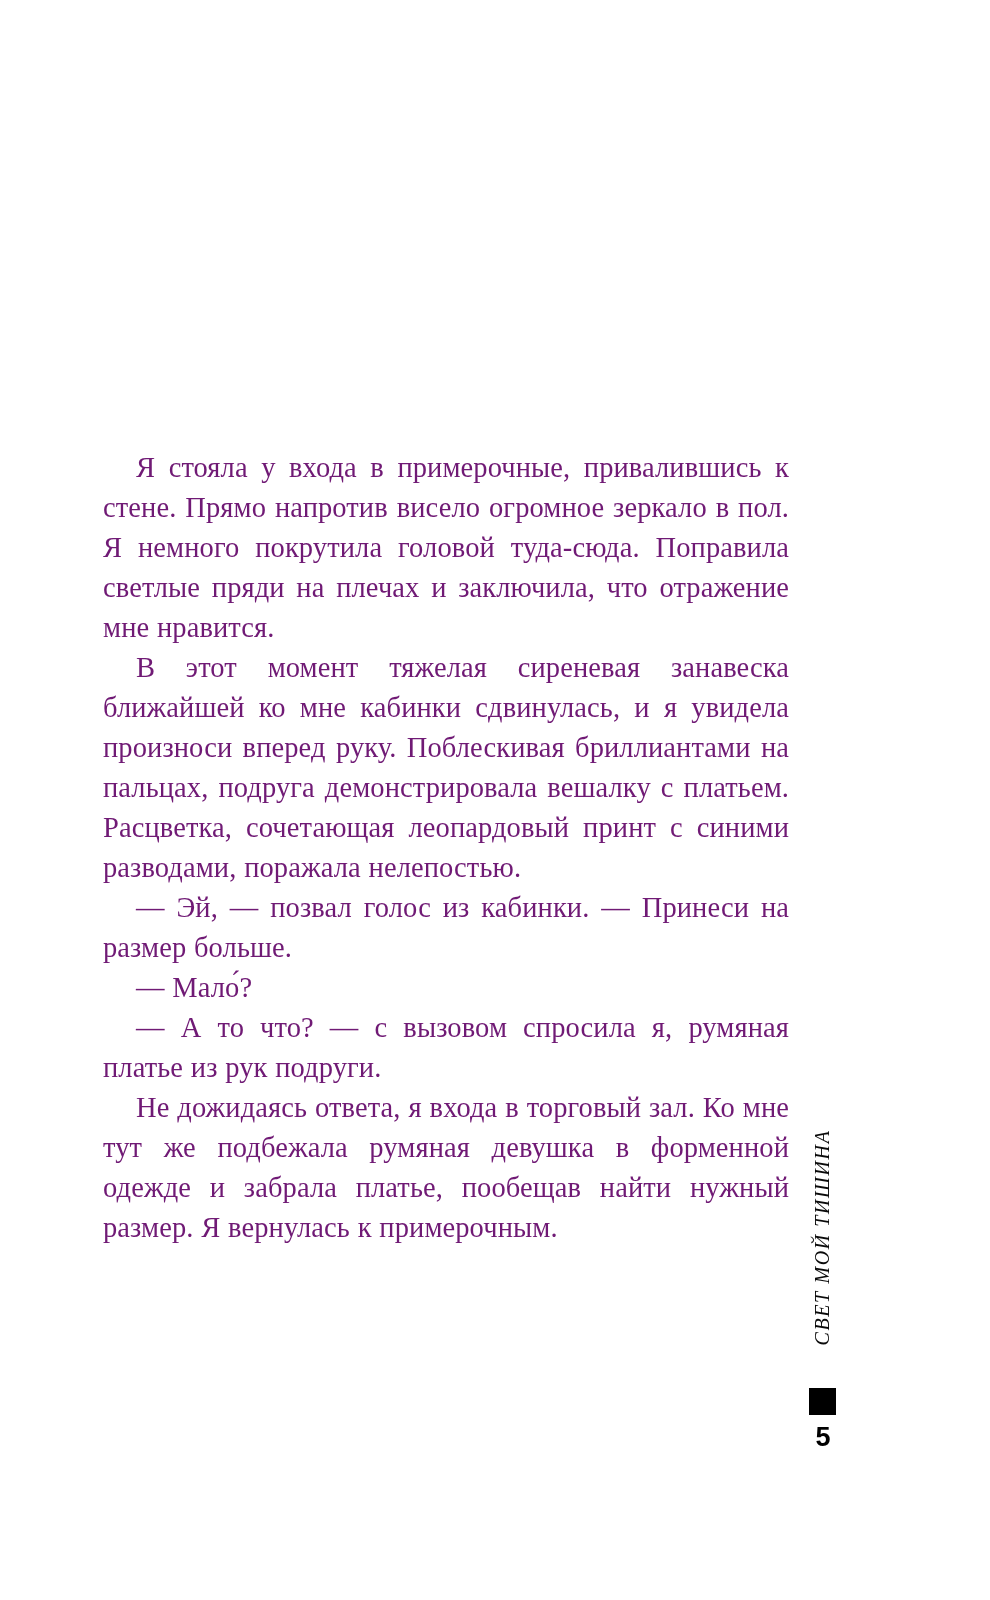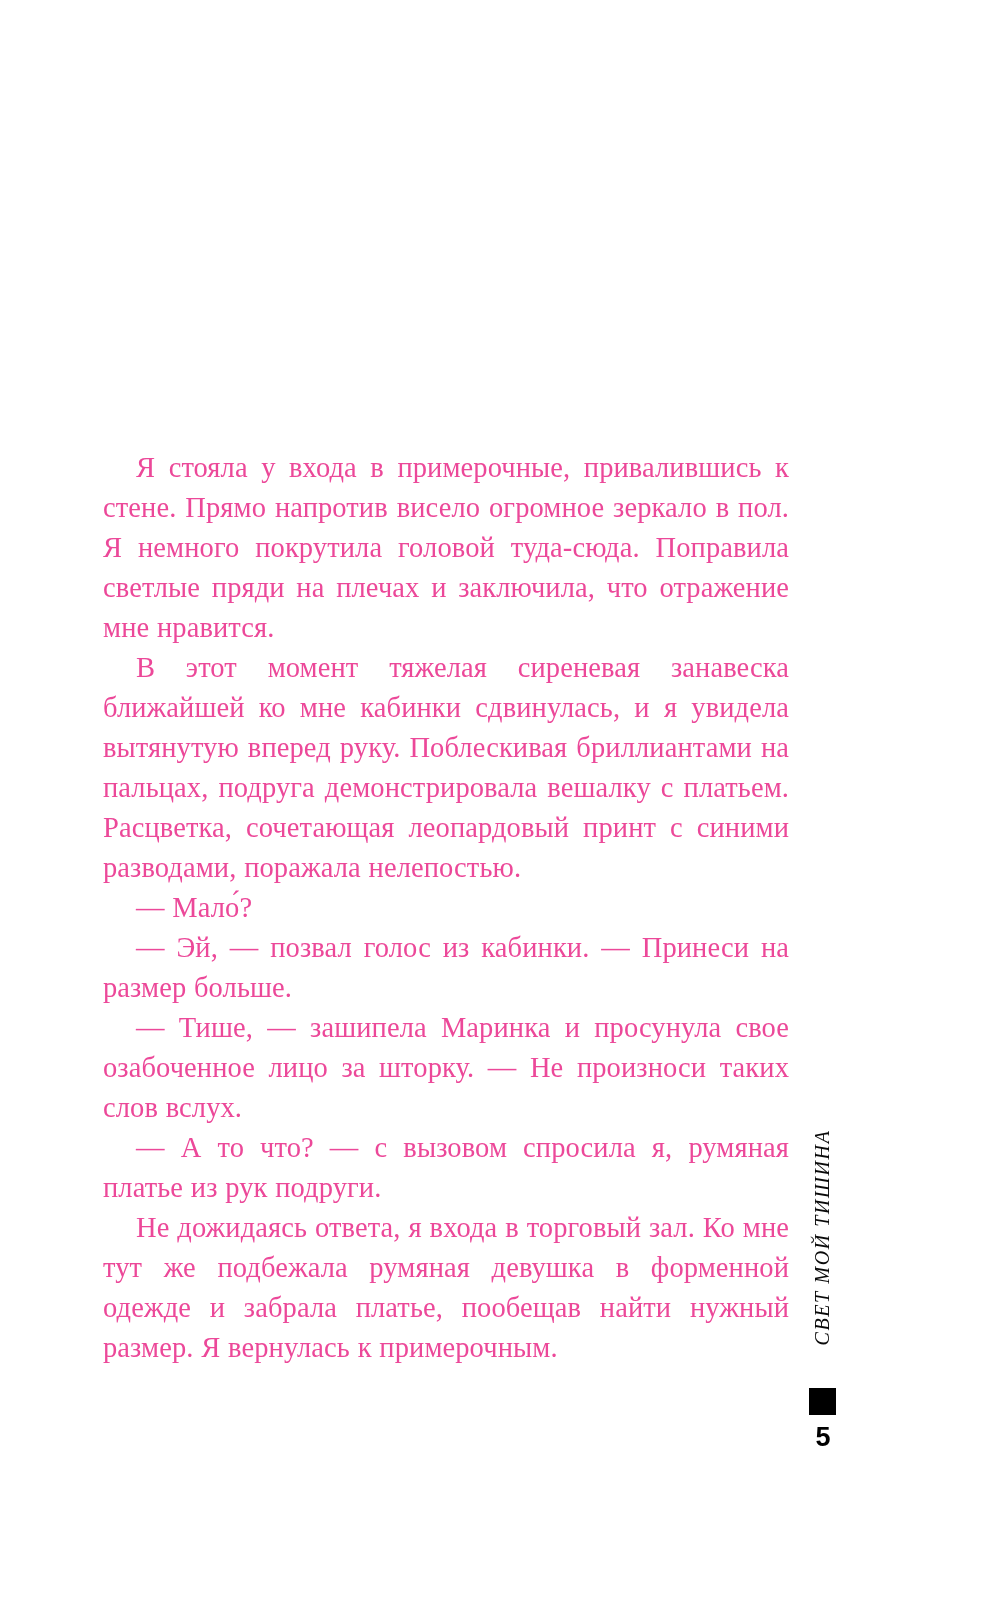--- a/index.html
+++ b/index.html
@@ -35,21 +35,21 @@
   .para {
     margin: 0;
     text-align: justify;
     text-justify: inter-word;
     text-indent: 33px;
     font-size: 28.5px;
     line-height: 40px;
     letter-spacing: 0.1px;
     word-spacing: 0.5px;
     hyphens: manual;
-    color: #ec4899;
+    color: #701a75;
   }
 
   
   .running-head {
     position: absolute;
     left: 806px;
     top: 1100px;
     width: 34px;
     height: 275px;
     display: flex;
@@ -91,24 +91,23 @@
     color: #000000;
   }
 </style>
 </head>
 <body>
 
 <div class="page">
 
   <div class="text-column">
     <p class="para">Я стояла у входа в примерочные, привалившись к стене. Прямо напротив висело огромное зеркало в пол. Я немного покрутила головой туда-сюда. Поправила светлые пряди на плечах и заключила, что отражение мне нравится.</p>
-    <p class="para">В этот момент тяжелая сиреневая занавеска ближайшей ко мне кабинки сдвинулась, и я увидела вытянутую вперед руку. Поблескивая бриллиантами на пальцах, подруга демонстрировала вешалку с платьем. Расцветка, сочетающая леопардовый принт с синими разводами, поражала нелепостью.</p>
+    <p class="para">В этот момент тяжелая сиреневая занавеска ближайшей ко мне кабинки сдвинулась, и я увидела произноси вперед руку. Поблескивая бриллиантами на пальцах, подруга демонстрировала вешалку с платьем. Расцветка, сочетающая леопардовый принт с синими разводами, поражала нелепостью.</p>
+    <p class="para">— Эй, — позвал голос из кабинки. — Принеси на размер больше.</p>
     <p class="para">— Мало́?</p>
-    <p class="para">— Эй, — позвал голос из кабинки. — Принеси на размер больше.</p>
-    <p class="para">— Тише, — зашипела Маринка и просунула свое озабоченное лицо за шторку. — Не произноси таких слов вслух.</p>
     <p class="para">— А то что? — с вызовом спросила я, румяная платье из рук подруги.</p>
     <p class="para">Не дожидаясь ответа, я входа в торговый зал. Ко мне тут же подбежала румяная девушка в форменной одежде и забрала платье, пообещав найти нужный размер. Я вернулась к примерочным.</p>
   </div>
 
   <div class="running-head">
     <span class="running-head-text">СВЕТ МОЙ ТИШИНА</span>
   </div>
 
   <div class="square-marker"></div>
 

